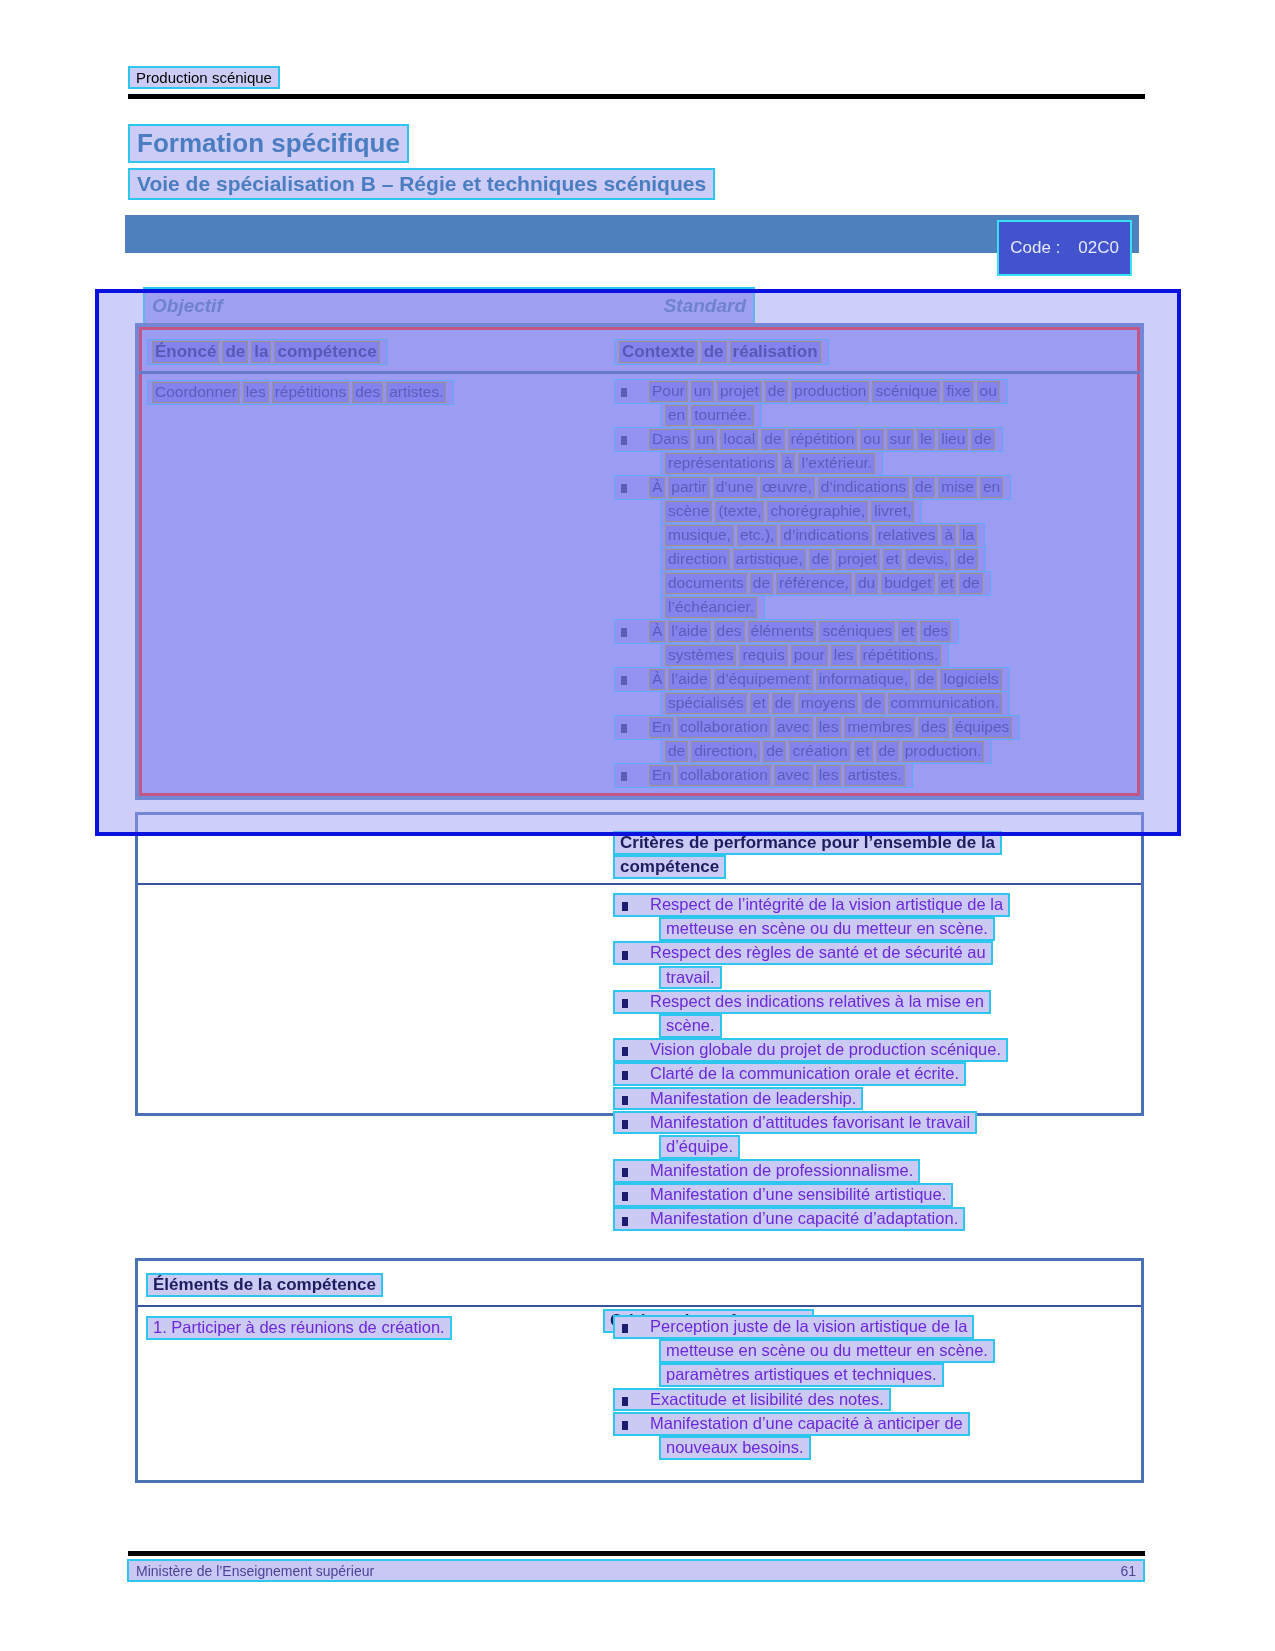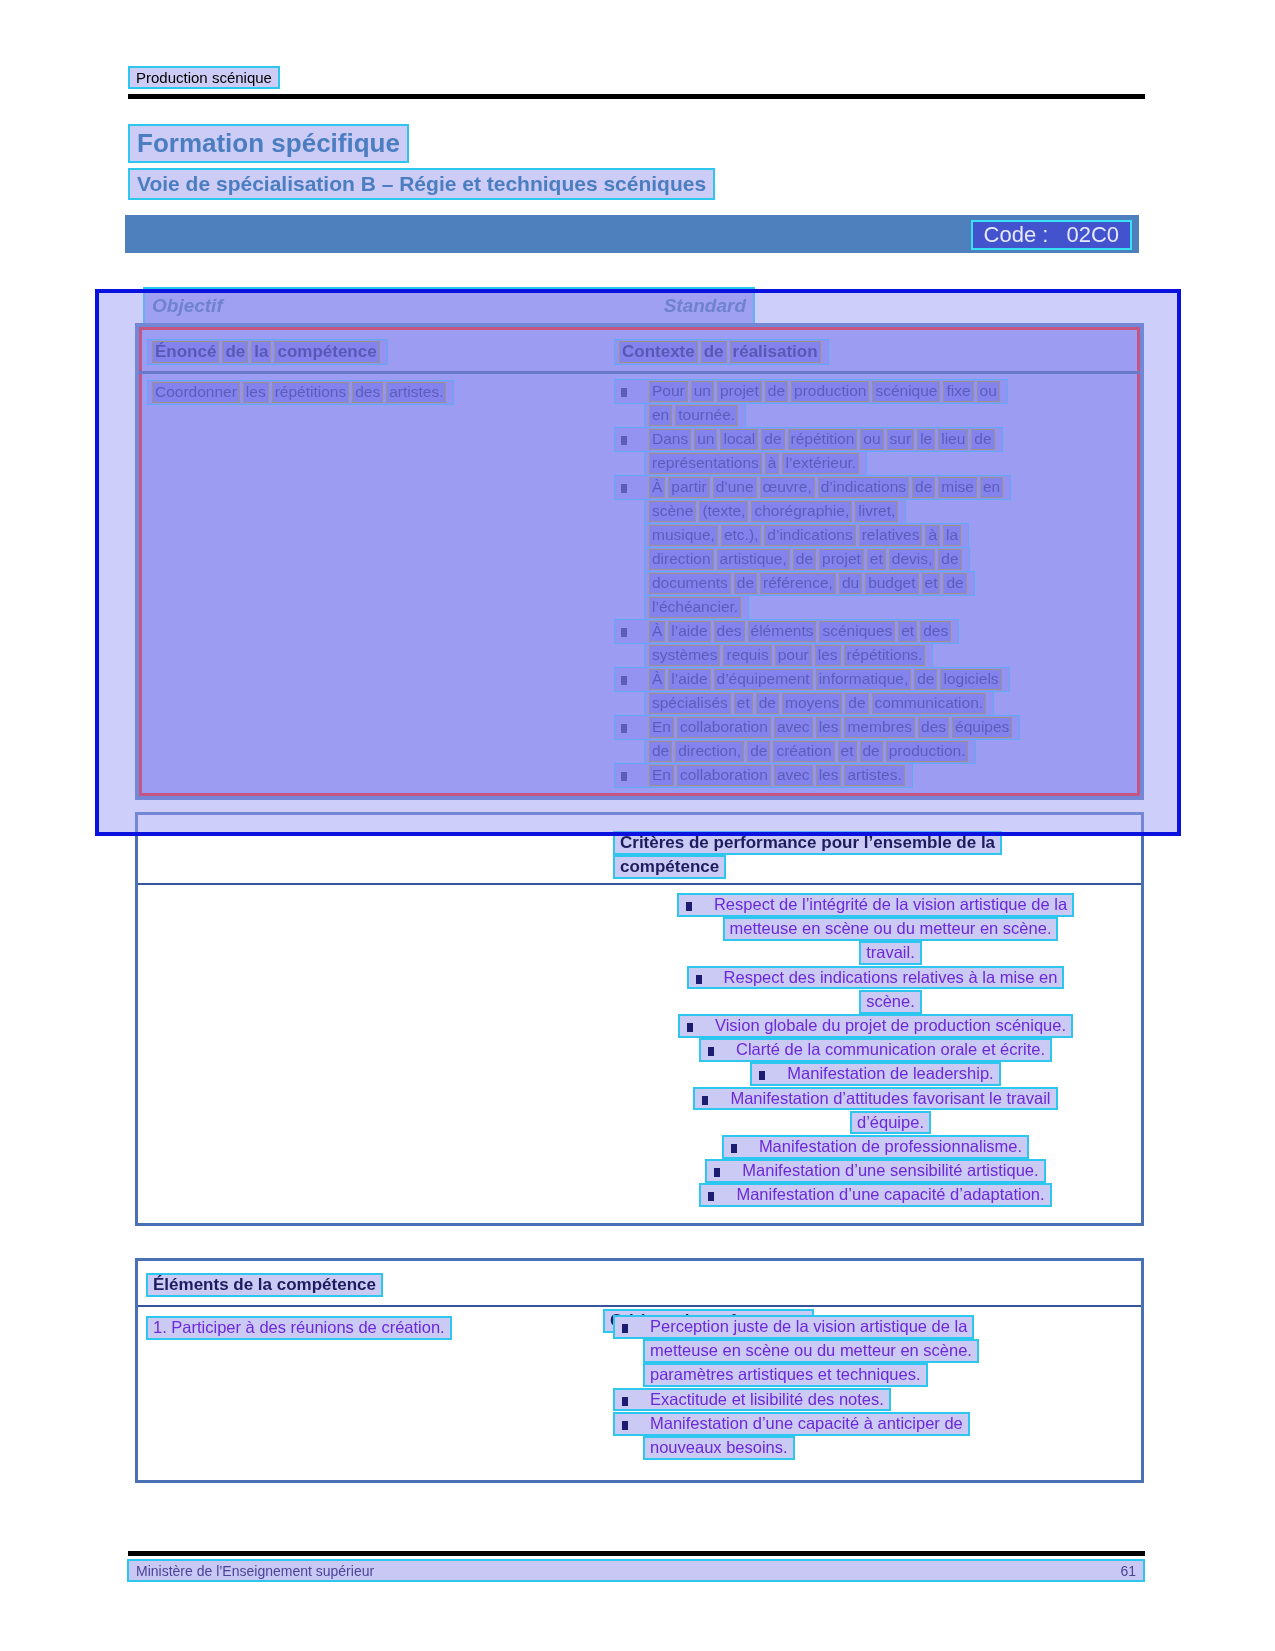--- a/index.html
+++ b/index.html
@@ -18,21 +18,21 @@
              align-items:center;padding:0 7px;font-size:14px;color:#4c4398;}
 
   
   #title1{position:absolute;left:128px;top:124px;font-size:26px;font-weight:bold;color:#4b7ec1;}
   #title2{position:absolute;left:128px;top:168px;font-size:21px;font-weight:bold;color:#4b7ec1;}
   #title1 .hl-cyan,#title2 .hl-cyan{padding:2px 7px;}
 
   
   #bluebar{position:absolute;left:125px;top:215px;width:1014px;height:38px;background:#4d80bd;}
   #codebox{position:absolute;right:7px;top:5px;background:#4352cd;border:2px solid #38e2f4;
-           color:#e6e9ff;font-size:22px;padding:0 11px;display:flex;gap:18px;}
+           color:#e6e9ff;font-size:17px;padding:16px 11px;display:flex;gap:18px;}
 
   
   #objstd{position:absolute;left:143px;top:287px;width:612px;height:38px;background:#a3a2ef;
           border:2px solid #28c8f0;box-sizing:border-box;display:flex;justify-content:space-between;
           align-items:center;padding:15px 7px;font-size:19px;font-style:italic;font-weight:bold;color:#3f66a8;}
 
   
   #overlay{position:absolute;left:95px;top:289px;width:1086px;height:547px;border:4px solid #0a12e0;
            background:rgba(158,158,246,0.5);box-sizing:border-box;z-index:40;pointer-events:none;}
 
@@ -46,43 +46,43 @@
   #t1-statement{position:absolute;left:8px;top:53px;}
   #t1-list{position:absolute;left:475px;top:52px;width:525px;}
 
   .t1 .hl{display:inline-block;background:#8b89ee;border:1px solid #23b6f4;color:#18187e;
           font-size:15.5px;padding:1px 4px;line-height:1.2;}
   .t1 .hdr{font-size:17px;font-weight:bold;color:#121272;}
   .t1 .w{display:inline-block;background:#6b69e5;border:1px solid #95861c;padding:0 2px;margin-right:3px;}
   .t1 .brow{height:24px;}
 
   
-  #table2{position:absolute;left:135px;top:812px;width:1009px;height:414px;border:3px solid #4a71b6;
-          box-sizing:border-box;background:#fff;text-align:center;}
+  #table2{position:absolute;left:135px;top:812px;width:1009px;height:304px;border:3px solid #4a71b6;
+          box-sizing:border-box;background:#fff;}
   #t2-divider{position:absolute;left:0;top:68px;width:100%;height:2px;background:#35549c;}
   #t2-h1{position:absolute;left:475px;top:16px;}
   #t2-h2{position:absolute;left:475px;top:40px;}
   #t2-list{position:absolute;left:475px;top:78px;width:525px;}
 
   #table3{position:absolute;left:135px;top:1258px;width:1009px;height:225px;border:3px solid #4a71b6;
           box-sizing:border-box;background:#fff;}
   #t3-divider{position:absolute;left:0;top:44px;width:100%;height:2px;background:#35549c;}
   #t3-header-left{position:absolute;left:8px;top:12px;}
   #t3-header-right{position:absolute;left:465px;top:12px;margin-top:36px;}
   #t3-element{position:absolute;left:8px;top:55px;text-align:right;}
   #t3-list{position:absolute;left:475px;top:54px;width:525px;}
 
   .lo .hl{display:inline-block;background:#cbcaf5;border:2px solid #2cc6ee;color:#6d28d9;
           font-size:16.5px;padding:0 5px;line-height:1.2;}
   .lo .hdr{font-size:17px;font-weight:bold;color:#1c1c5e;}
   .lo .brow{height:24.2px;}
 
   
   .brow{white-space:nowrap;}
-  .brow.cont{margin-left:30px;}
+  .brow.cont{margin-left:46px;}
   .dot{display:inline-block;width:6px;height:9px;background:#1c1c70;margin:2px 22px 0 2px;vertical-align:middle;}
 </style>
 </head>
 <body>
 
 <div class="page">
 
   <div id="prod-header">
     <span class="hl-cyan">Production scénique</span>
   </div>
@@ -163,20 +163,21 @@
     </div>
     <div id="t2-h2">
       <span class="hl hdr">compétence</span>
     </div>
     <div id="t2-list">
         <div>
           <div class="brow"><span class="hl"><span class="dot"></span>Respect de l’intégrité de la vision artistique de la</span></div>
           <div class="brow cont"><span class="hl">metteuse en scène ou du metteur en scène.</span></div>
         </div>
         <div>
+          <div class="brow"><span class="hl"><span class="dot"></span>Respect des règles de santé et de sécurité au</span></div>
           <div class="brow cont"><span class="hl">travail.</span></div>
         </div>
         <div>
           <div class="brow"><span class="hl"><span class="dot"></span>Respect des indications relatives à la mise en</span></div>
           <div class="brow cont"><span class="hl">scène.</span></div>
         </div>
         <div>
           <div class="brow"><span class="hl"><span class="dot"></span>Vision globale du projet de production scénique.</span></div>
         </div>
         <div>

